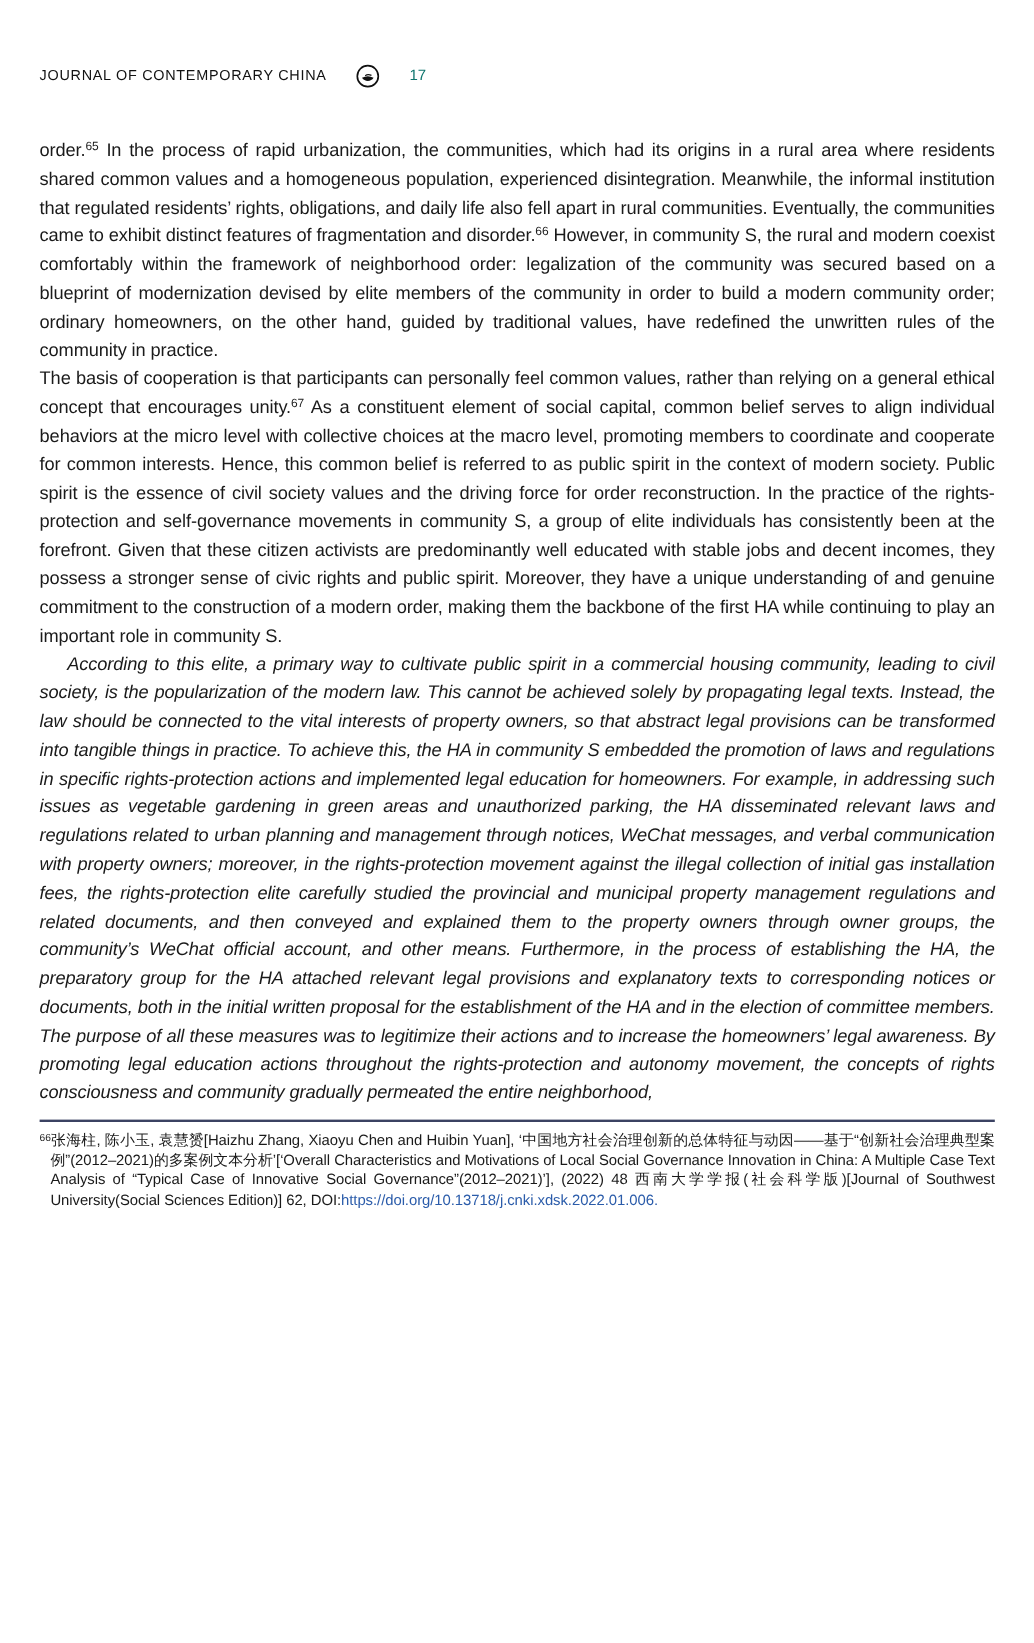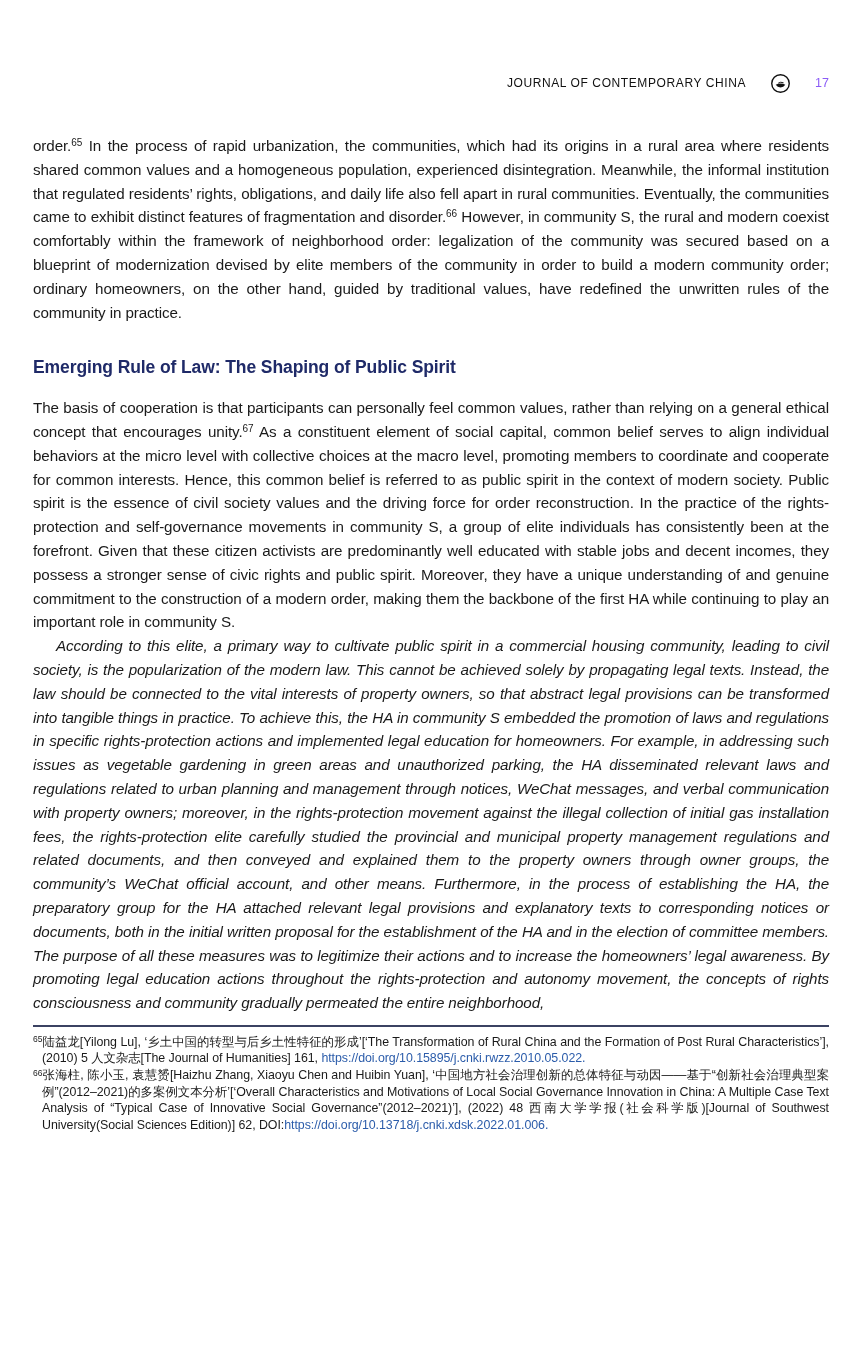--- a/index.html
+++ b/index.html
@@ -8,28 +8,28 @@
     width:862px;height:1369px;
     box-sizing:border-box;
     padding:52px 33px 0 33px;
     background:#ffffff;
     overflow:hidden;
     font-family:"Liberation Sans","DejaVu Sans",sans-serif;
     color:#1a1a1a;
   }
   
   .runhead{
-    display:flex;justify-content:flex-end;align-items:center;
-    gap:24px;height:22px;margin-top:20px;
+    display:flex;justify-content:flex-start;align-items:center;
+    gap:24px;height:22px;
   }
   .runhead .jtitle{
     font-size:12px;letter-spacing:0.6px;color:#111;
     white-space:nowrap;
   }
-  .runhead .pageno{font-size:12.5px;color:#8b5cf6;}
+  .runhead .pageno{font-size:12.5px;color:#0f766e;}
   .logo{width:21px;height:21px;display:block;}
   
   .bodytext{
     font-size:15.2px;line-height:23.8px;text-align:justify;
     letter-spacing:-0.1px;
     margin-top:40px;
   }
   .para{margin:0;}
   .para-first{margin-top:27px;}
   .para-indent{text-indent:23px;font-style:italic;}
@@ -69,27 +69,25 @@
       <circle cx="12" cy="12" r="10" fill="none" stroke="#111" stroke-width="1.6"></circle>
       <path d="M6.5 13.5 Q12 10.5 17.5 13.5 Q15.5 16.5 12 16.5 Q8.5 16.5 6.5 13.5 Z" fill="#111"></path>
       <path d="M9.5 11.5 Q12 9.8 15.5 11.2" fill="none" stroke="#111" stroke-width="1.1"></path>
     </svg>
     <span class="pageno">17</span>
   </div>
 
   <div class="bodytext">
     <p class="para para-first">order.<sup class="fnref">65</sup> In the process of rapid urbanization, the communities, which had its origins in a rural area where residents shared common values and a homogeneous population, experienced disintegration. Meanwhile, the informal institution that regulated residents’ rights, obligations, and daily life also fell apart in rural communities. Eventually, the communities came to exhibit distinct features of fragmentation and disorder.<sup class="fnref">66</sup> However, in community S, the rural and modern coexist comfortably within the framework of neighborhood order: legalization of the community was secured based on a blueprint of modernization devised by elite members of the community in order to build a modern community order; ordinary homeowners, on the other hand, guided by traditional values, have redefined the unwritten rules of the community in practice.</p>
 
-    <h2 class="section-heading">Emerging Rule of Law: The Shaping of Public Spirit</h2>
 
     <p class="para">The basis of cooperation is that participants can personally feel common values, rather than relying on a general ethical concept that encourages unity.<sup class="fnref">67</sup> As a constituent element of social capital, common belief serves to align individual behaviors at the micro level with collective choices at the macro level, promoting members to coordinate and cooperate for common interests. Hence, this common belief is referred to as public spirit in the context of modern society. Public spirit is the essence of civil society values and the driving force for order reconstruction. In the practice of the rights-protection and self-governance movements in community S, a group of elite individuals has consistently been at the forefront. Given that these citizen activists are predominantly well educated with stable jobs and decent incomes, they possess a stronger sense of civic rights and public spirit. Moreover, they have a unique understanding of and genuine commitment to the construction of a modern order, making them the backbone of the first HA while continuing to play an important role in community S.</p>
 
     <p class="para para-indent">According to this elite, a primary way to cultivate public spirit in a commercial housing community, leading to civil society, is the popularization of the modern law. This cannot be achieved solely by propagating legal texts. Instead, the law should be connected to the vital interests of property owners, so that abstract legal provisions can be transformed into tangible things in practice. To achieve this, the HA in community S embedded the promotion of laws and regulations in specific rights-protection actions and implemented legal education for homeowners. For example, in addressing such issues as vegetable gardening in green areas and unauthorized parking, the HA disseminated relevant laws and regulations related to urban planning and management through notices, WeChat messages, and verbal communication with property owners; moreover, in the rights-protection movement against the illegal collection of initial gas installation fees, the rights-protection elite carefully studied the provincial and municipal property management regulations and related documents, and then conveyed and explained them to the property owners through owner groups, the community’s WeChat official account, and other means. Furthermore, in the process of establishing the HA, the preparatory group for the HA attached relevant legal provisions and explanatory texts to corresponding notices or documents, both in the initial written proposal for the establishment of the HA and in the election of committee members. The purpose of all these measures was to legitimize their actions and to increase the homeowners’ legal awareness. By promoting legal education actions throughout the rights-protection and autonomy movement, the concepts of rights consciousness and community gradually permeated the entire neighborhood,</p>
   </div>
 
   <hr class="fnrule">
 
   <div class="footnotes">
-    <p class="footnote"><sup class="fnref">65</sup>陆益龙[Yilong Lu], ‘乡土中国的转型与后乡土性特征的形成’[‘The Transformation of Rural China and the Formation of Post Rural Characteristics’], (2010) 5 人文杂志[The Journal of Humanities] 161, <a class="doi">https://doi.org/10.15895/j.cnki.rwzz.2010.05.022.</a></p>
     <p class="footnote"><sup class="fnref">66</sup>张海柱, 陈小玉, 袁慧赟[Haizhu Zhang, Xiaoyu Chen and Huibin Yuan], ‘中国地方社会治理创新的总体特征与动因——基于“创新社会治理典型案例”(2012–2021)的多案例文本分析’[‘Overall Characteristics and Motivations of Local Social Governance Innovation in China: A Multiple Case Text Analysis of “Typical Case of Innovative Social Governance”(2012–2021)’], (2022) 48 西南大学学报(社会科学版)[Journal of Southwest University(Social Sciences Edition)] 62, DOI:<a class="doi">https://doi.org/10.13718/j.cnki.xdsk.2022.01.006.</a></p>
   </div>
 
 </div>
 
 </body></html>

